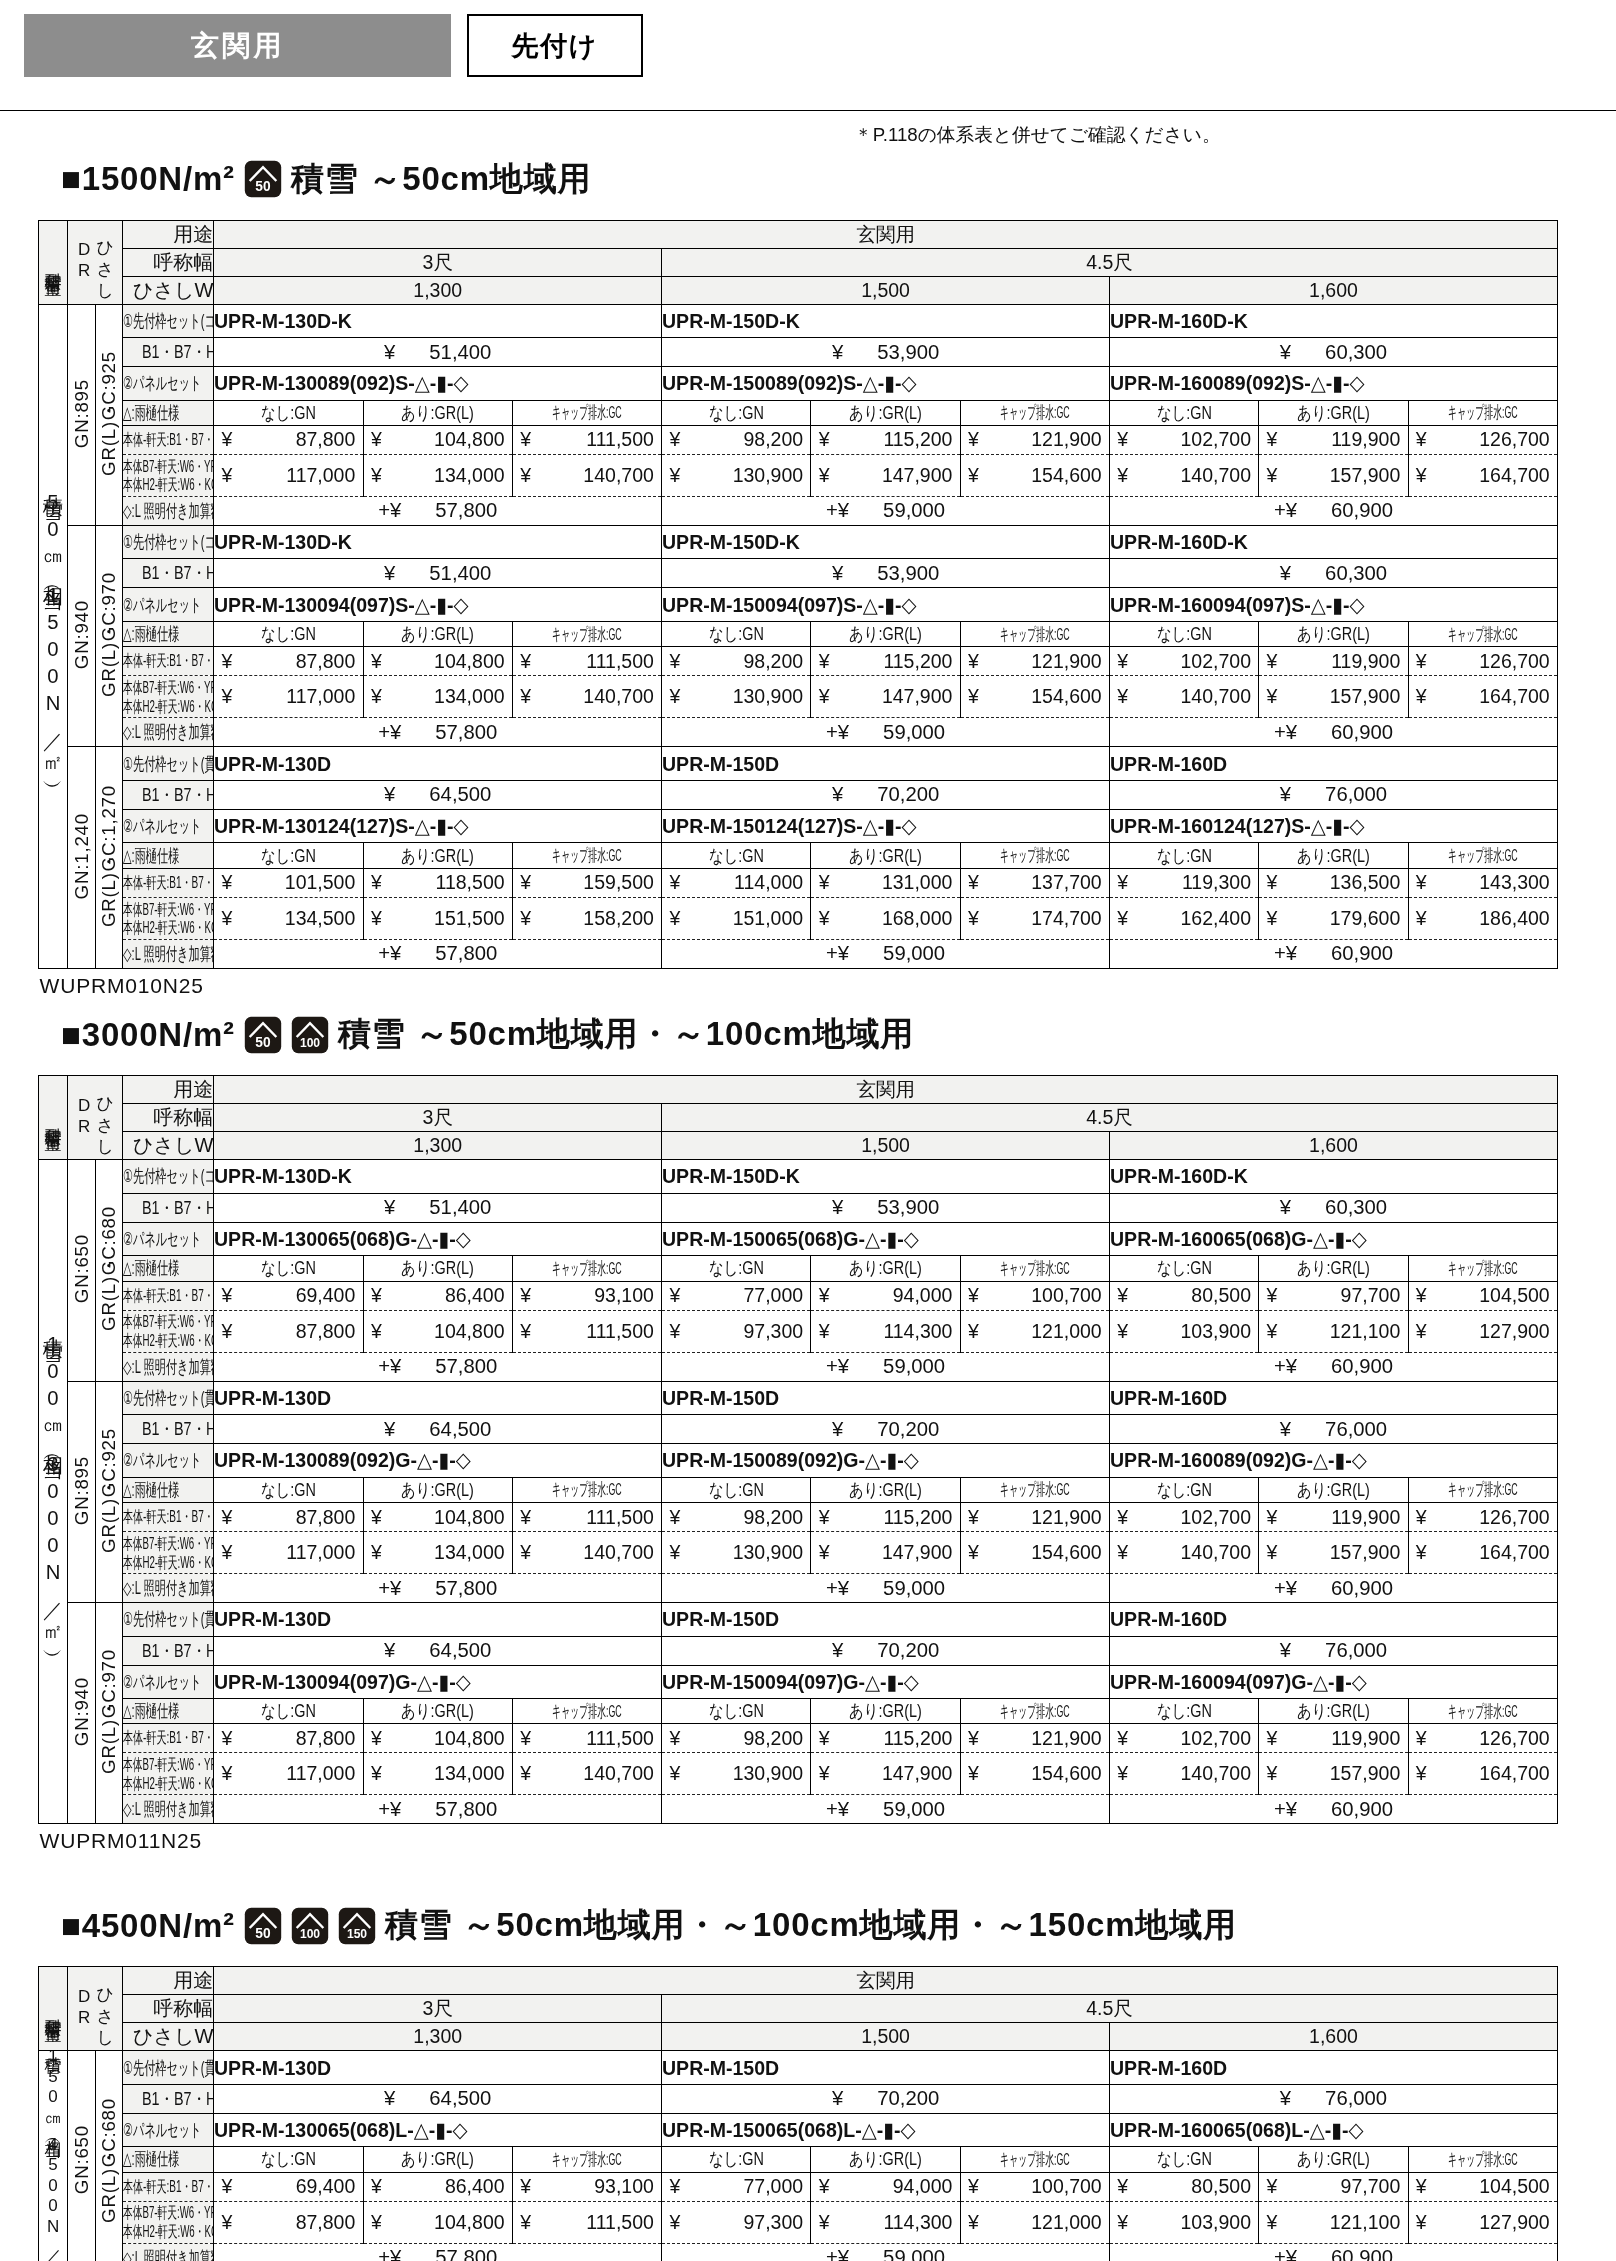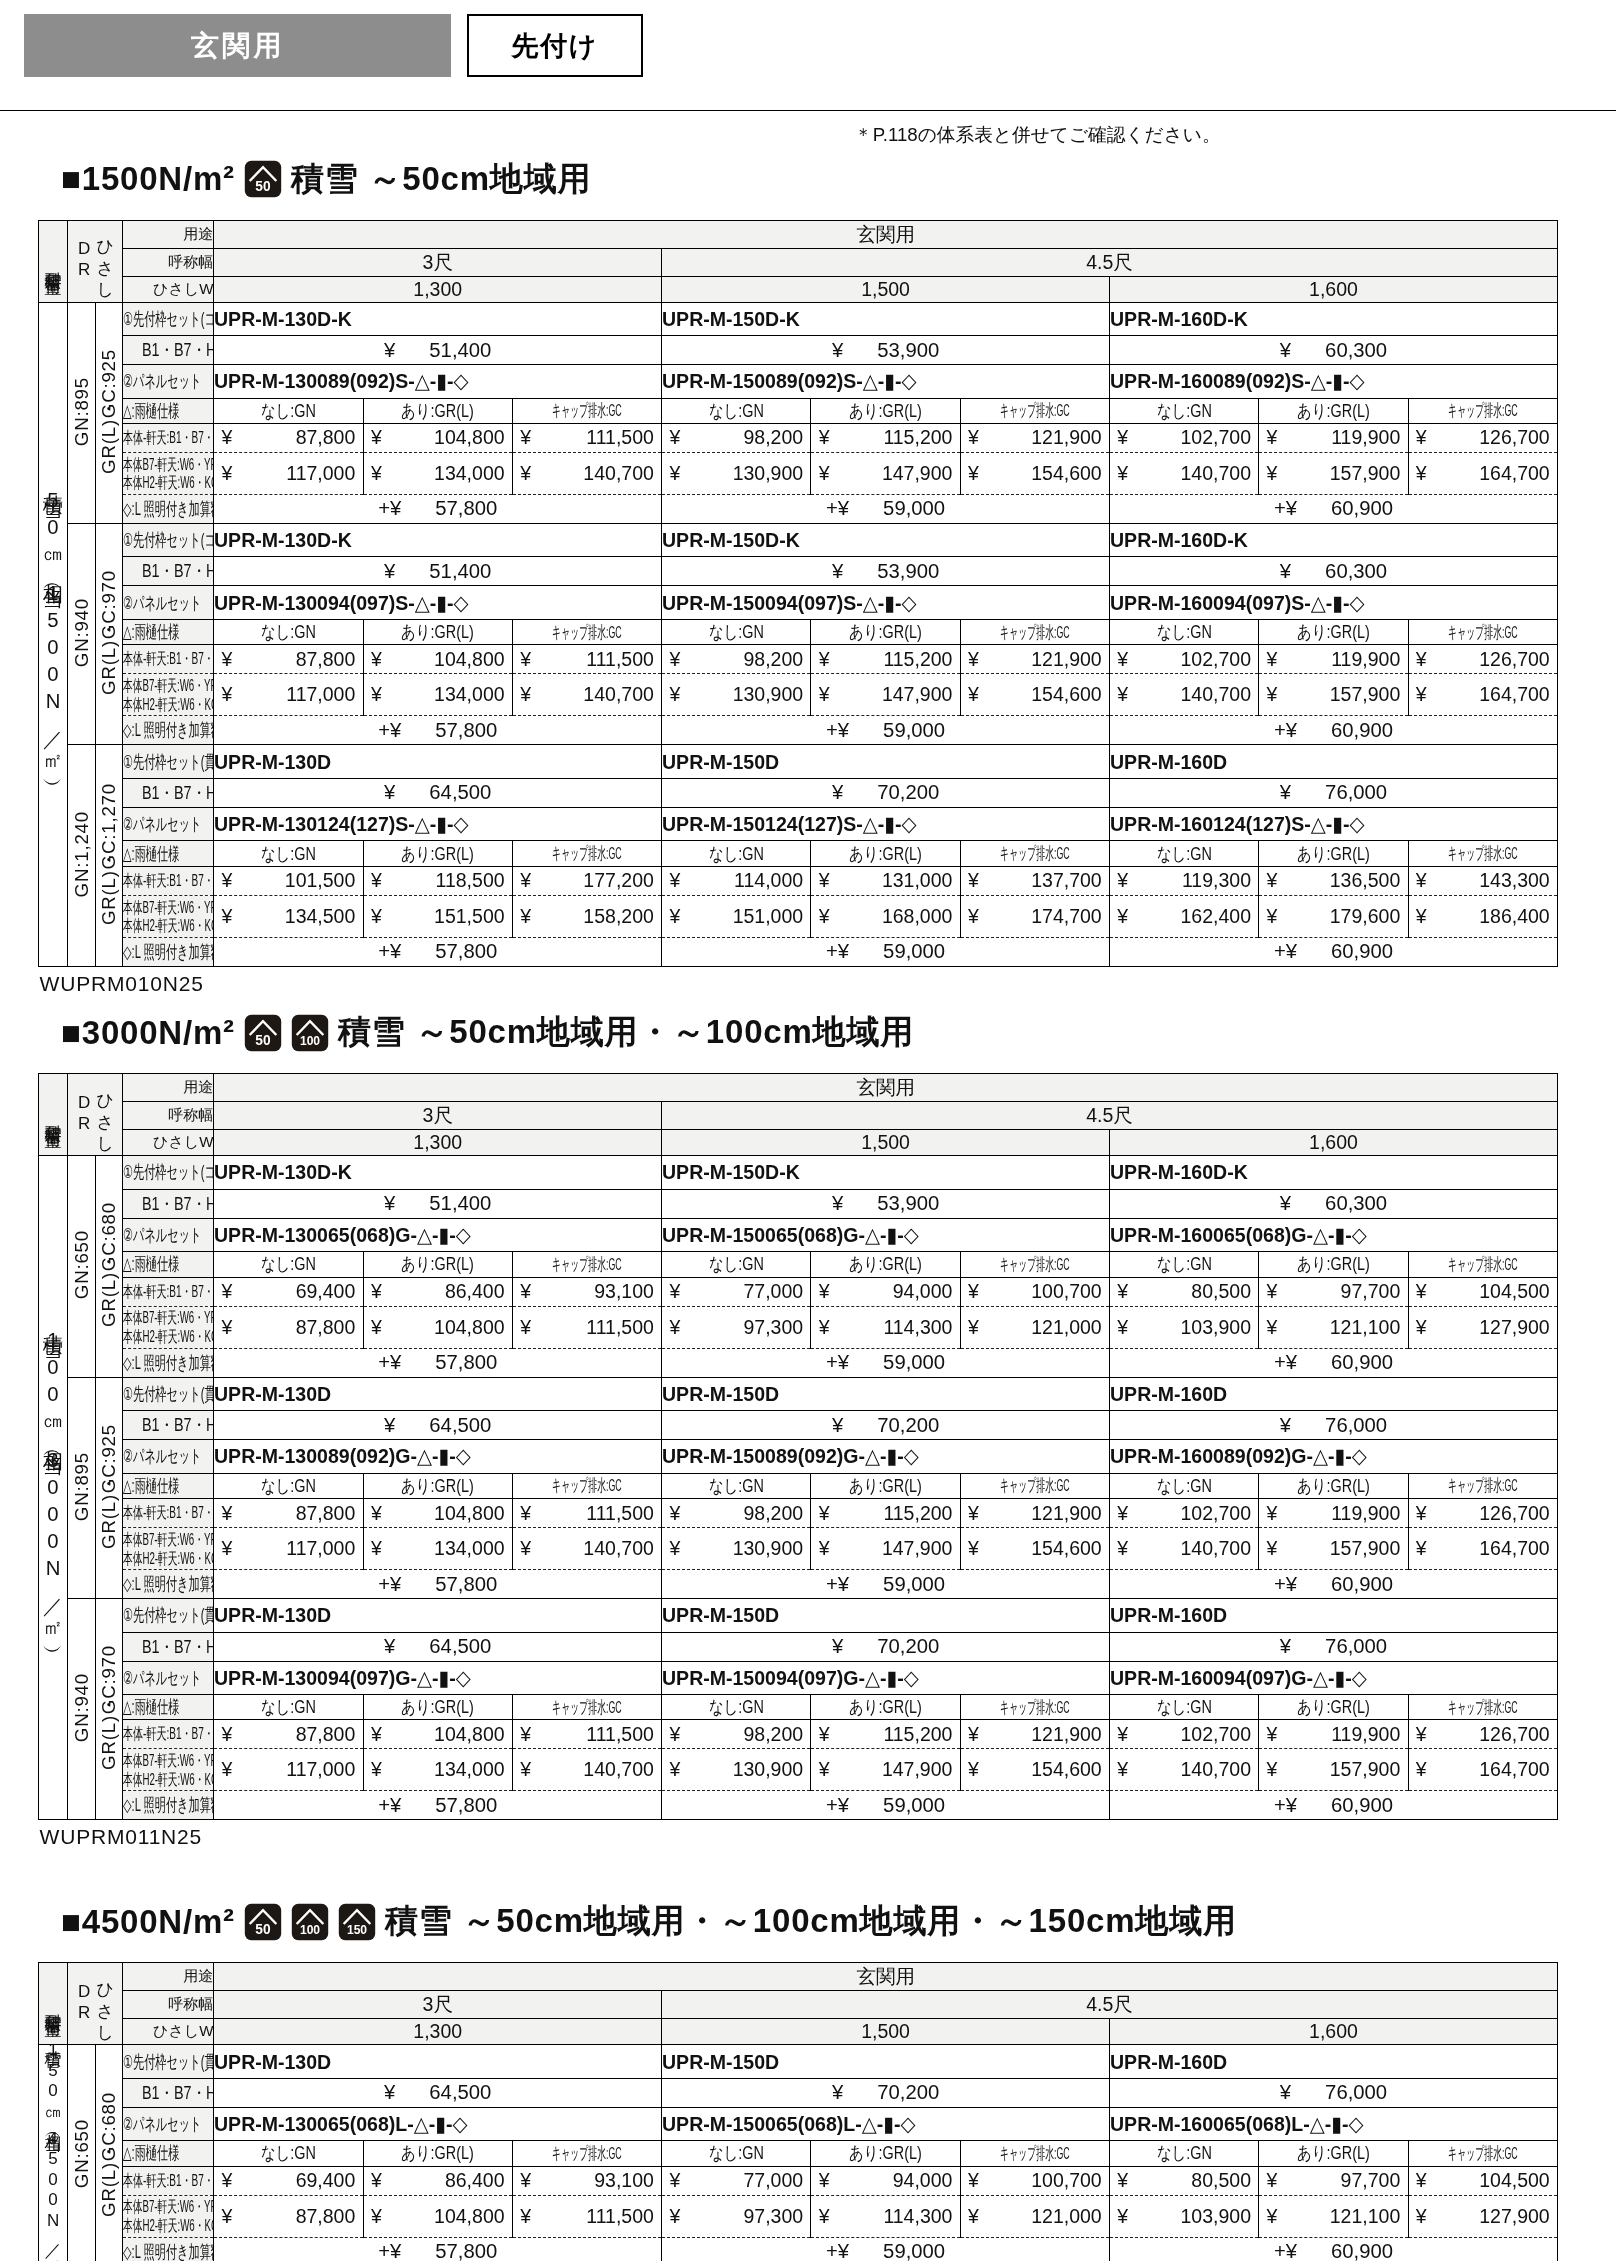--- a/index.html
+++ b/index.html
@@ -29,21 +29,21 @@
   tr.r-fp td{height:28px}
   tr.r-opt td{height:24.4px}
   tr.r-p td{height:28px}
   tr.r-p2 td{height:41px}
   tr.r-light td{height:28px}
   tr.dashB td{border-bottom:0.8px dashed #222}
   tr.dashT td{border-top:0.8px dashed #222}
   td.mj{border-left:1.6px solid #000}
   td.lab{background:#f2f2f0;text-align:left;padding-left:4.9px}
   td.labc{text-align:center;padding-left:0}
-  td.lab-r{background:#f2f2f0;text-align:right;padding-right:8.1px;font-size:15px}
+  td.lab-r{background:#f2f2f0;text-align:right;padding-right:8.1px;font-size:20px}
   td.hc{text-align:center;font-size:19.5px}
   td.vh{background:#f2f2f0;text-align:center}
   td.vc{text-align:center;background:#fff}
   td.mc{text-align:left;padding-left:6.5px;white-space:nowrap}
   .mcs{font-weight:bold;font-size:21px;white-space:nowrap;display:inline-block;transform:scaleX(.93);transform-origin:0 50%}
   .cnd{display:inline-block;white-space:nowrap;transform:scaleX(.62);transform-origin:0 50%;font-size:18px}
   .cnd1{display:inline-block;white-space:nowrap;transform:scaleX(.62);transform-origin:0 50%;font-size:16.2px}
   .cndc{display:inline-block;white-space:nowrap;transform:scaleX(.8);transform-origin:50% 50%;font-size:18px}
   .cndx{display:inline-block;white-space:nowrap;transform:scaleX(.52);transform-origin:50% 50%;font-size:17px}
   .blk{display:block;white-space:nowrap;transform:scaleX(.60);transform-origin:0 50%;font-size:16.2px;line-height:18.7px}
@@ -545,21 +545,21 @@
           </td>
       <td class="pc">
             <div class="pf">
               <span>¥</span>
               <span>118,500</span>
             </div>
           </td>
       <td class="pc">
             <div class="pf">
               <span>¥</span>
-              <span>177,200</span>
+              <span>159,500</span>
             </div>
           </td>
       <td class="pc mj">
             <div class="pf">
               <span>¥</span>
               <span>114,000</span>
             </div>
           </td>
       <td class="pc">
             <div class="pf">

